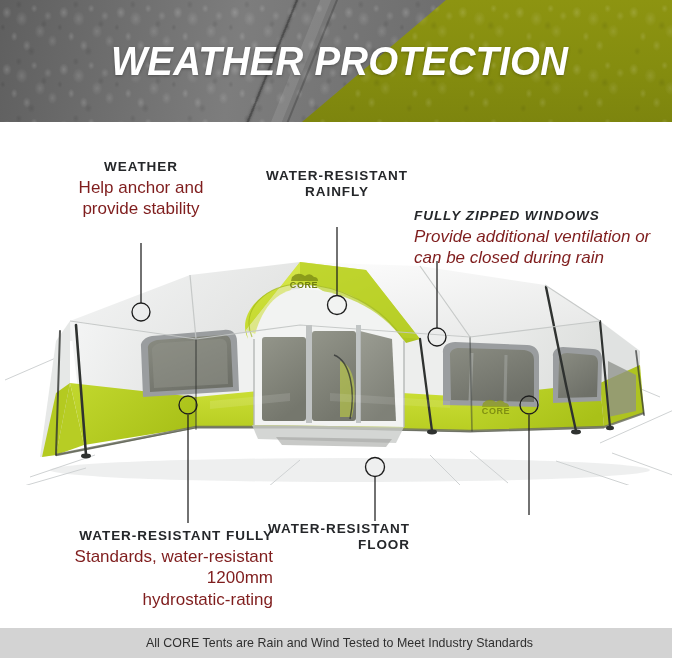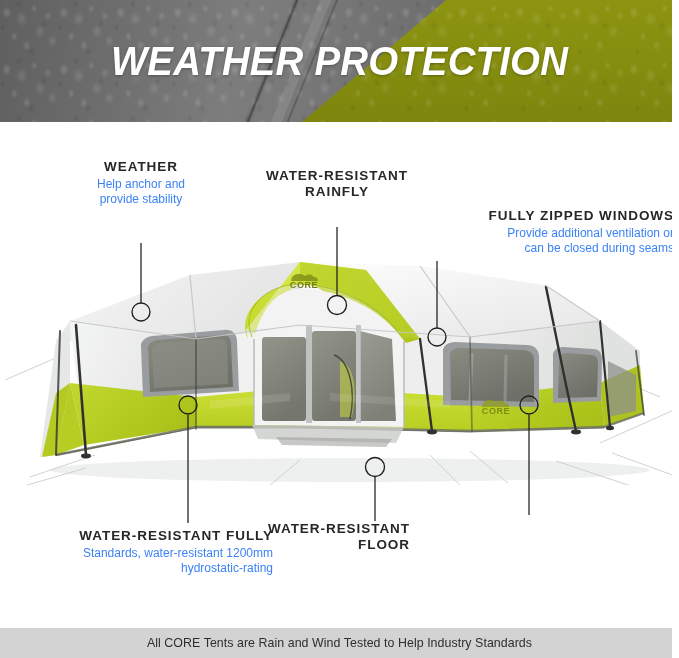--- a/index.html
+++ b/index.html
@@ -138,30 +138,30 @@
   }
   .callout .c-title {
     font-size: 13.5px;
     font-weight: 700;
     letter-spacing: 0.95px;
     color: #25272a;
     line-height: 1.17;
     white-space: pre-line;
   }
   .callout .c-body {
-    font-size: 12px;
+    font-size: 17px;
     font-weight: 400;
-    color: #3b82f6;
+    color: #7f1d1d;
     line-height: 1.26;
     margin-top: 2px;
     white-space: pre-line;
   }
   .align-center { text-align: center; }
   .align-right  { text-align: right; }
-  .align-left   { text-align: right; }
+  .align-left   { text-align: left; font-style: italic; }
 
   
   .leader-svg {
     position: absolute;
     left: 0; top: 0;
     width: 679px;
     height: 493px;
     pointer-events: none;
   }
 
@@ -401,36 +401,36 @@
     </div>
 
     <div class="callout align-center" style="left:197px; top:43px; width:280px;">
       <div class="c-title">WATER-RESISTANT
 RAINFLY</div>
     </div>
 
     <div class="callout align-left" style="left:414px; top:83px; width:260px;">
       <div class="c-title">FULLY ZIPPED WINDOWS</div>
       <div class="c-body">Provide additional ventilation or
-can be closed during seams</div>
+can be closed during rain</div>
     </div>
 
     <div class="callout align-right" style="left:20px; top:403px; width:253px;">
       <div class="c-title">WATER-RESISTANT FULLY</div>
       <div class="c-body">Standards, water-resistant 1200mm
 hydrostatic-rating</div>
     </div>
 
     <div class="callout align-right" style="left:230px; top:396px; width:180px;">
       <div class="c-title">WATER-RESISTANT
 FLOOR</div>
     </div>
 
     <div class="callout align-left" style="left:500px; top:403px; width:180px;">
     </div>
 
   </div>
 
   <div class="footer">
-    <span class="footer-text">All CORE Tents are Rain and Wind Tested to Help Industry Standards</span>
+    <span class="footer-text">All CORE Tents are Rain and Wind Tested to Meet Industry Standards</span>
   </div>
 
 </div>
 
 </body></html>

